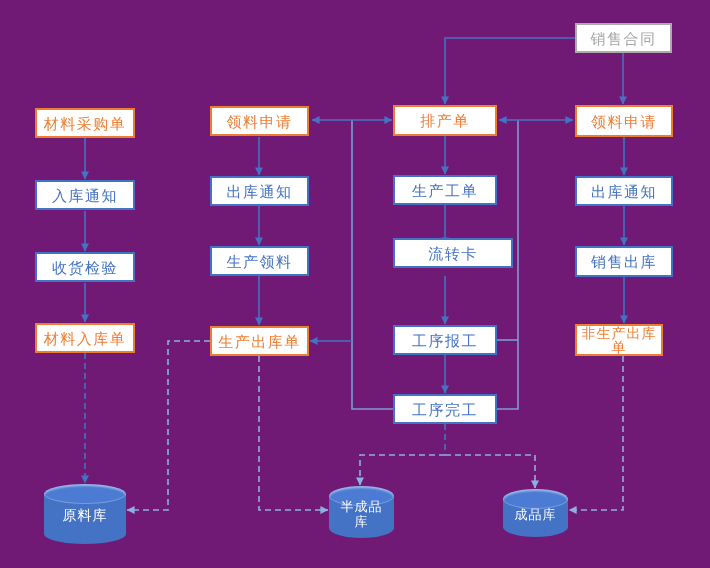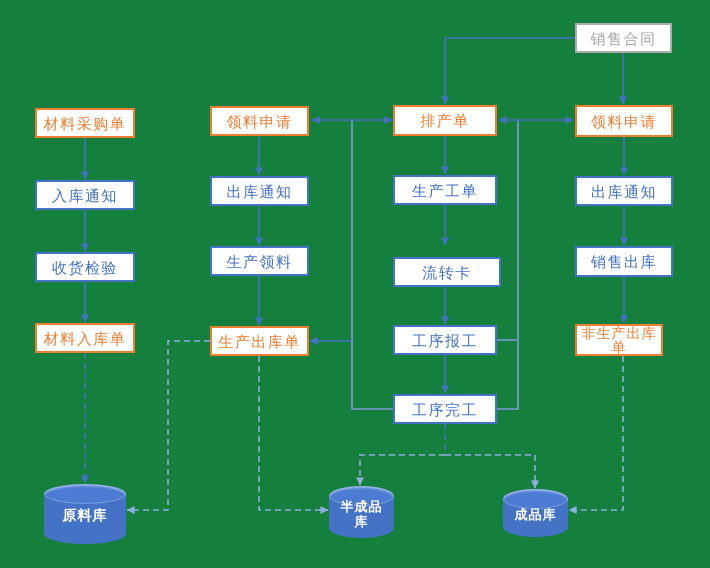--- a/index.html
+++ b/index.html
@@ -1,30 +1,30 @@
 <!DOCTYPE html>
 <html><head>
 <meta charset="utf-8">
 <style>
   html,body{margin:0;padding:0;background:#fff;}
   #canvas{
-    position:relative;width:710px;height:568px;background:#15803d;overflow:hidden;
+    position:relative;width:710px;height:568px;background:#701a75;overflow:hidden;
     font-family:"Liberation Sans","DejaVu Sans",sans-serif;
   }
   #wires{position:absolute;left:0;top:0;z-index:1;}
   .node{
     position:absolute;z-index:2;background:#ffffff;border:2px solid;
     display:flex;align-items:center;justify-content:center;text-align:center;
     font-size:15px;letter-spacing:1.5px;line-height:15px;box-sizing:border-box;
   }
   .orange{border-color:#ED7D31;color:#ED7D31;}
   .blue{border-color:#4472C4;color:#4472C4;}
   .gray{border-color:#ACACAC;color:#A6A6A6;}
   .wrap{font-size:14px;letter-spacing:1px;line-height:14px;padding:0 2px;}
-  .store{position:absolute;z-index:2;font-weight:bold;}
+  .store{position:absolute;z-index:2;}
   .cyl-bottom{position:absolute;left:0;right:0;bottom:0;height:20px;border-radius:50%;background:#4472C4;}
   .cyl-body{position:absolute;left:0;right:0;top:10px;bottom:10px;background:#4472C4;}
   .cyl-top{
     position:absolute;left:0;right:0;top:0;height:20px;border-radius:50%;background:#4C7BD4;
     box-shadow:inset 0 2px 2px rgba(255,255,255,.45), inset 0 -1px 0 rgba(255,255,255,.25);
   }
   .store-label{
     position:absolute;left:0;right:0;top:50%;transform:translateY(-42%);z-index:3;
     color:#ffffff;text-align:center;font-size:13px;line-height:15px;letter-spacing:1px;
   }
@@ -96,21 +96,21 @@
   <div class="node blue" style="left:35px;top:252px;width:100px;height:30px">收货检验</div>
   <div class="node orange" style="left:35px;top:323px;width:100px;height:30px">材料入库单</div>
 
   <div class="node orange" style="left:210px;top:106px;width:99px;height:30px">领料申请</div>
   <div class="node blue" style="left:210px;top:176px;width:99px;height:30px">出库通知</div>
   <div class="node blue" style="left:210px;top:246px;width:99px;height:30px">生产领料</div>
   <div class="node orange" style="left:393px;top:105px;width:104px;height:31px">排产单</div>
 
   <div class="node orange" style="left:210px;top:326px;width:99px;height:30px">生产出库单</div>
   <div class="node blue" style="left:393px;top:175px;width:104px;height:30px">生产工单</div>
-  <div class="node blue" style="left:393px;top:257px;width:108px;height:30px">流转卡</div>
+  <div class="node blue" style="left:393px;top:238px;width:120px;height:30px">流转卡</div>
   <div class="node blue" style="left:393px;top:325px;width:104px;height:30px">工序报工</div>
   <div class="node blue" style="left:393px;top:394px;width:104px;height:30px">工序完工</div>
 
   <div class="node orange" style="left:575px;top:105px;width:98px;height:32px">领料申请</div>
   <div class="node blue" style="left:575px;top:176px;width:98px;height:30px">出库通知</div>
   <div class="node blue" style="left:575px;top:246px;width:98px;height:31px">销售出库</div>
   <div class="node orange wrap" style="left:575px;top:324px;width:88px;height:32px">非生产出库单</div>
 
   <div class="store" style="left:44px;top:484px;width:82px;height:60px">
     <div class="cyl-bottom"></div>

